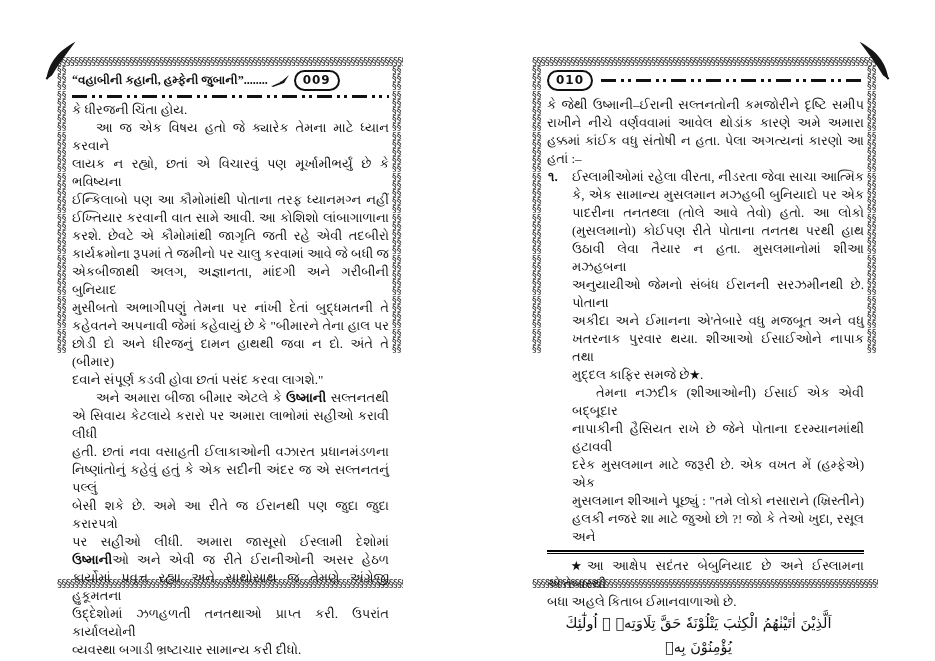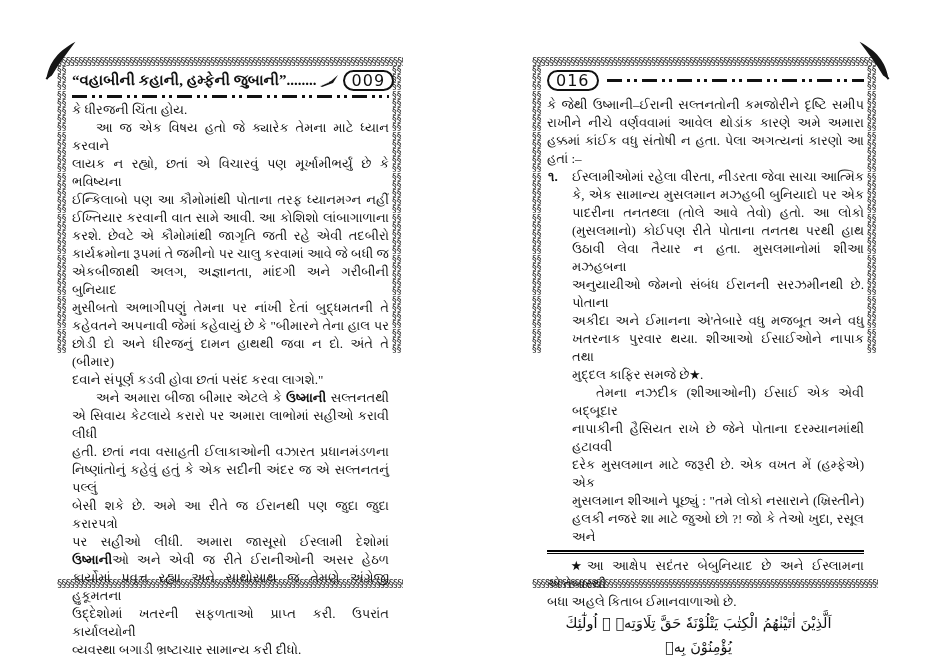--- a/index.html
+++ b/index.html
@@ -21,23 +21,23 @@
   .chain.bot{bottom:0;}
   .chain.v{top:10px;bottom:10px;width:11px;font-size:9.5px;line-height:8.2px;
     word-break:break-all;white-space:normal;letter-spacing:0;}
   .chain.lft{left:0;}
   .chain.rgt{right:0;}
 
   .inner{position:absolute;left:15px;right:14px;top:13px;bottom:14px;}
 
   
   .hdr{display:flex;align-items:center;height:22px;position:relative;}
-  .hdr-title{font-weight:700;font-size:15px;white-space:nowrap;flex:0 0 auto;}
+  .hdr-title{font-weight:700;font-size:12px;white-space:nowrap;flex:0 0 auto;}
   .badge{border:2px solid #111;border-radius:11px;padding:0 7px;height:17px;
-    display:flex;align-items:center;font-weight:400;font-size:16px;
+    display:flex;align-items:center;font-weight:700;font-size:12px;
     font-family:"DejaVu Sans",sans-serif;letter-spacing:1px;flex:0 0 auto;}
   .dashrule{height:3px;margin:4px 0 3px 0;
     background:repeating-linear-gradient(90deg,#111 0 15px,transparent 15px 20px,
       #111 20px 23px,transparent 23px 27px,#111 27px 30px,transparent 30px 35px);}
   .hdr .dashfill{flex:1;height:3px;margin-left:8px;
     background:repeating-linear-gradient(90deg,#111 0 15px,transparent 15px 20px,
       #111 20px 23px,transparent 23px 27px,#111 27px 30px,transparent 30px 35px);}
 
   .quill{position:absolute;z-index:3;}
   .quill.tl{left:-16px;top:-14px;transform:rotate(-8deg);}
@@ -98,40 +98,40 @@
         <div class="tline"><span>છોડી દો અને ધીરજનું દામન હાથથી જવા ન દો. અંતે તે (બીમાર)</span></div>
         <div class="tline short"><span>દવાને સંપૂર્ણ કડવી હોવા છતાં પસંદ કરવા લાગશે."</span></div>
         <div class="tline ind"><span>અને અમારા બીજા બીમાર એટલે કે </span><span class="b">ઉષ્માની</span><span> સલ્તનતથી</span></div>
         <div class="tline"><span>એ સિવાય કેટલાયે કરારો પર અમારા લાભોમાં સહીઓ કરાવી લીધી</span></div>
         <div class="tline"><span>હતી. છતાં નવા વસાહતી ઈલાકાઓની વઝારત પ્રધાનમંડળના</span></div>
         <div class="tline"><span>નિષ્ણાંતોનું કહેવું હતું કે એક સદીની અંદર જ એ સલ્તનતનું પલ્લું</span></div>
         <div class="tline"><span>બેસી શકે છે. અમે આ રીતે જ ઈરાનથી પણ જુદા જુદા કરારપત્રો</span></div>
         <div class="tline"><span>પર સહીઓ લીધી. અમારા જાસૂસો ઈસ્લામી દેશોમાં</span></div>
         <div class="tline"><span class="b">ઉષ્માની</span><span>ઓ અને એવી જ રીતે ઈરાનીઓની અસર હેઠળ</span></div>
         <div class="tline"><span>કાર્યોમાં પ્રવૃત્ત રહ્યા અને સાથોસાથ જ તેમણે અંગ્રેજી હુકૂમતના</span></div>
-        <div class="tline"><span>ઉદ્દેશોમાં ખતરની સફળતાઓ પ્રાપ્ત કરી. ઉપરાંત કાર્યાલયોની</span></div>
+        <div class="tline"><span>ઉદ્દેશોમાં ઝળહળતી તનતથાઓ પ્રાપ્ત કરી. ઉપરાંત કાર્યાલયોની</span></div>
         <div class="tline short"><span>વ્યવસ્થા બગાડી ભ્રષ્ટાચાર સામાન્ય કરી દીધો.</span></div>
       </div>
   </div>
 </div>
 
 <div class="page" id="page-right">
   <div class="chain h top">§§§§§§§§§§§§§§§§§§§§§§§§§§§§§§§§§§§§§§§§§§§§§§§§§§§§§§§§§§§§§§§§§§§§§§§§§§§§§§§§§§§§§§§§§§</div>
   <div class="chain h bot">§§§§§§§§§§§§§§§§§§§§§§§§§§§§§§§§§§§§§§§§§§§§§§§§§§§§§§§§§§§§§§§§§§§§§§§§§§§§§§§§§§§§§§§§§§</div>
   <div class="chain v lft">§§§§§§§§§§§§§§§§§§§§§§§§§§§§§§§§§§§§§§§§§§§§§§§§§§§§§§§§§§§§§§§§§§§§§§</div>
   <div class="chain v rgt">§§§§§§§§§§§§§§§§§§§§§§§§§§§§§§§§§§§§§§§§§§§§§§§§§§§§§§§§§§§§§§§§§§§§§§</div>
 
   <svg class="quill tr" width="40" height="38" viewBox="0 0 40 38">
     <path d="M3 35 C7 22 15 10 37 2 C27 12 17 22 9 32 Z" fill="#161616"></path>
     <path d="M3 35 L14 24" stroke="#161616" stroke-width="2" fill="none"></path>
   </svg>
 
   <div class="inner">
     <div class="hdr">
-      <span class="badge">016</span>
+      <span class="badge">010</span>
       <span class="dashfill"></span>
     </div>
     <div style="height:5px"></div>
 
     <div class="btxt">
         <div class="tline"><span>કે જેથી ઉષ્માની–ઈરાની સલ્તનતોની કમજોરીને દૃષ્ટિ સમીપ</span></div>
         <div class="tline"><span>રાખીને નીચે વર્ણવવામાં આવેલ થોડાંક કારણે અમે અમારા</span></div>
         <div class="tline"><span>હક્કમાં કાંઈક વધુ સંતોષી ન હતા. પેલા અગત્યનાં કારણો આ</span></div>
         <div class="tline short"><span>હતાં :–</span></div>
       </div>

